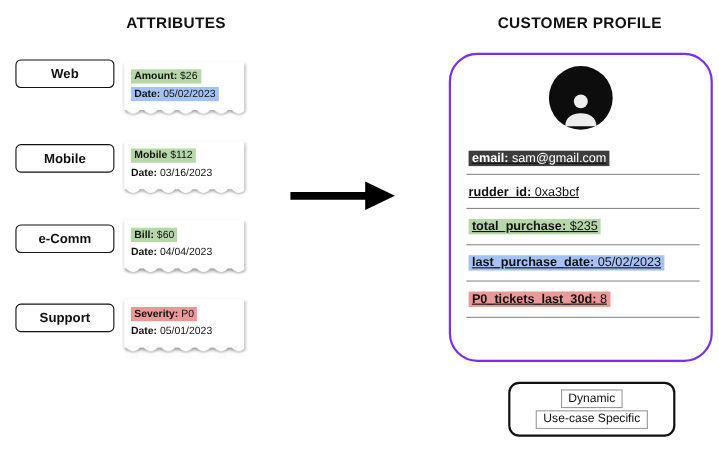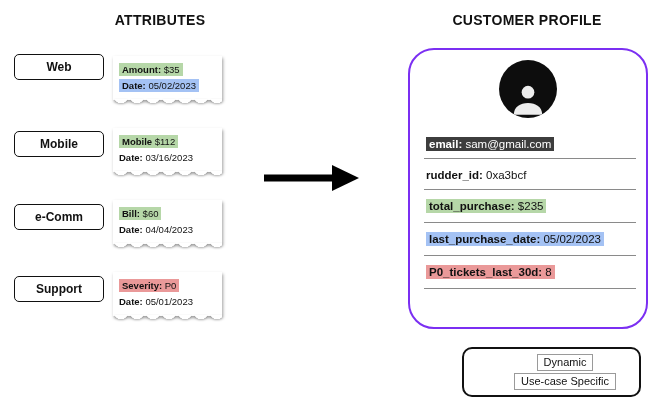--- a/index.html
+++ b/index.html
@@ -43,48 +43,48 @@
   
   .card{
     position:absolute;left:408px;top:48px;width:236px;height:277px;
     border:2.4px solid #7b2ff2;border-radius:26px;background:#fff;
   }
   .avatar{
     position:absolute;left:50%;transform:translateX(-50%);top:10px;
     width:58px;height:58px;border-radius:50%;background:#0d0d0d;
     display:flex;align-items:flex-end;justify-content:center;overflow:hidden;
   }
-  .prow{position:absolute;left:16px;right:5px;font-size:11.5px;white-space:nowrap;}
+  .prow{position:absolute;left:16px;right:5px;font-size:11.5px;white-space:nowrap;text-decoration:underline;}
   .psep{position:absolute;left:14px;right:10px;height:1px;background:#8a8a8a;}
 
   
   .legend{
     position:absolute;left:462px;top:347px;width:148px;height:46px;
     border:2.6px solid #111;border-radius:10px;background:#fff;
-    display:flex;flex-direction:column;align-items:center;justify-content:center;gap:2px;padding-left:27px;
+    display:flex;flex-direction:column;align-items:center;justify-content:center;gap:2px;
   }
   .legend-chip{
     font-size:11px;background:#fff;border:1px solid #9a9a9a;padding:0 6px;line-height:15px;
   }
 </style>
 </head>
 <body>
 
 <div class="stage">
 
   <div class="title" id="title-left">ATTRIBUTES</div>
   <div class="title" id="title-right">CUSTOMER PROFILE</div>
 
   <div class="src-label" style="top:54px;">Web</div>
   <div class="src-label" style="top:131px;">Mobile</div>
   <div class="src-label" style="top:276px;">Support</div>
   <div class="src-label" style="top:204px;">e-Comm</div>
 
   <div class="note" style="top:56px;">
-    <div><span class="hl hl-green"><span class="b">Amount:</span> <span>$35</span></span></div>
+    <div><span class="hl hl-green"><span class="b">Amount:</span> <span>$26</span></span></div>
     <div><span class="hl hl-blue"><span class="b">Date:</span> <span>05/02/2023</span></span></div>
   </div>
   <div class="note" style="top:128px;">
     <div><span class="hl hl-green"><span class="b">Mobile</span> <span>$112</span></span></div>
     <div><span class="hl hl-none"><span class="b">Date:</span> <span>03/16/2023</span></span></div>
   </div>
   <div class="note" style="top:200px;">
     <div><span class="hl hl-green"><span class="b">Bill:</span> <span>$60</span></span></div>
     <div><span class="hl hl-none"><span class="b">Date:</span> <span>04/04/2023</span></span></div>
   </div>

